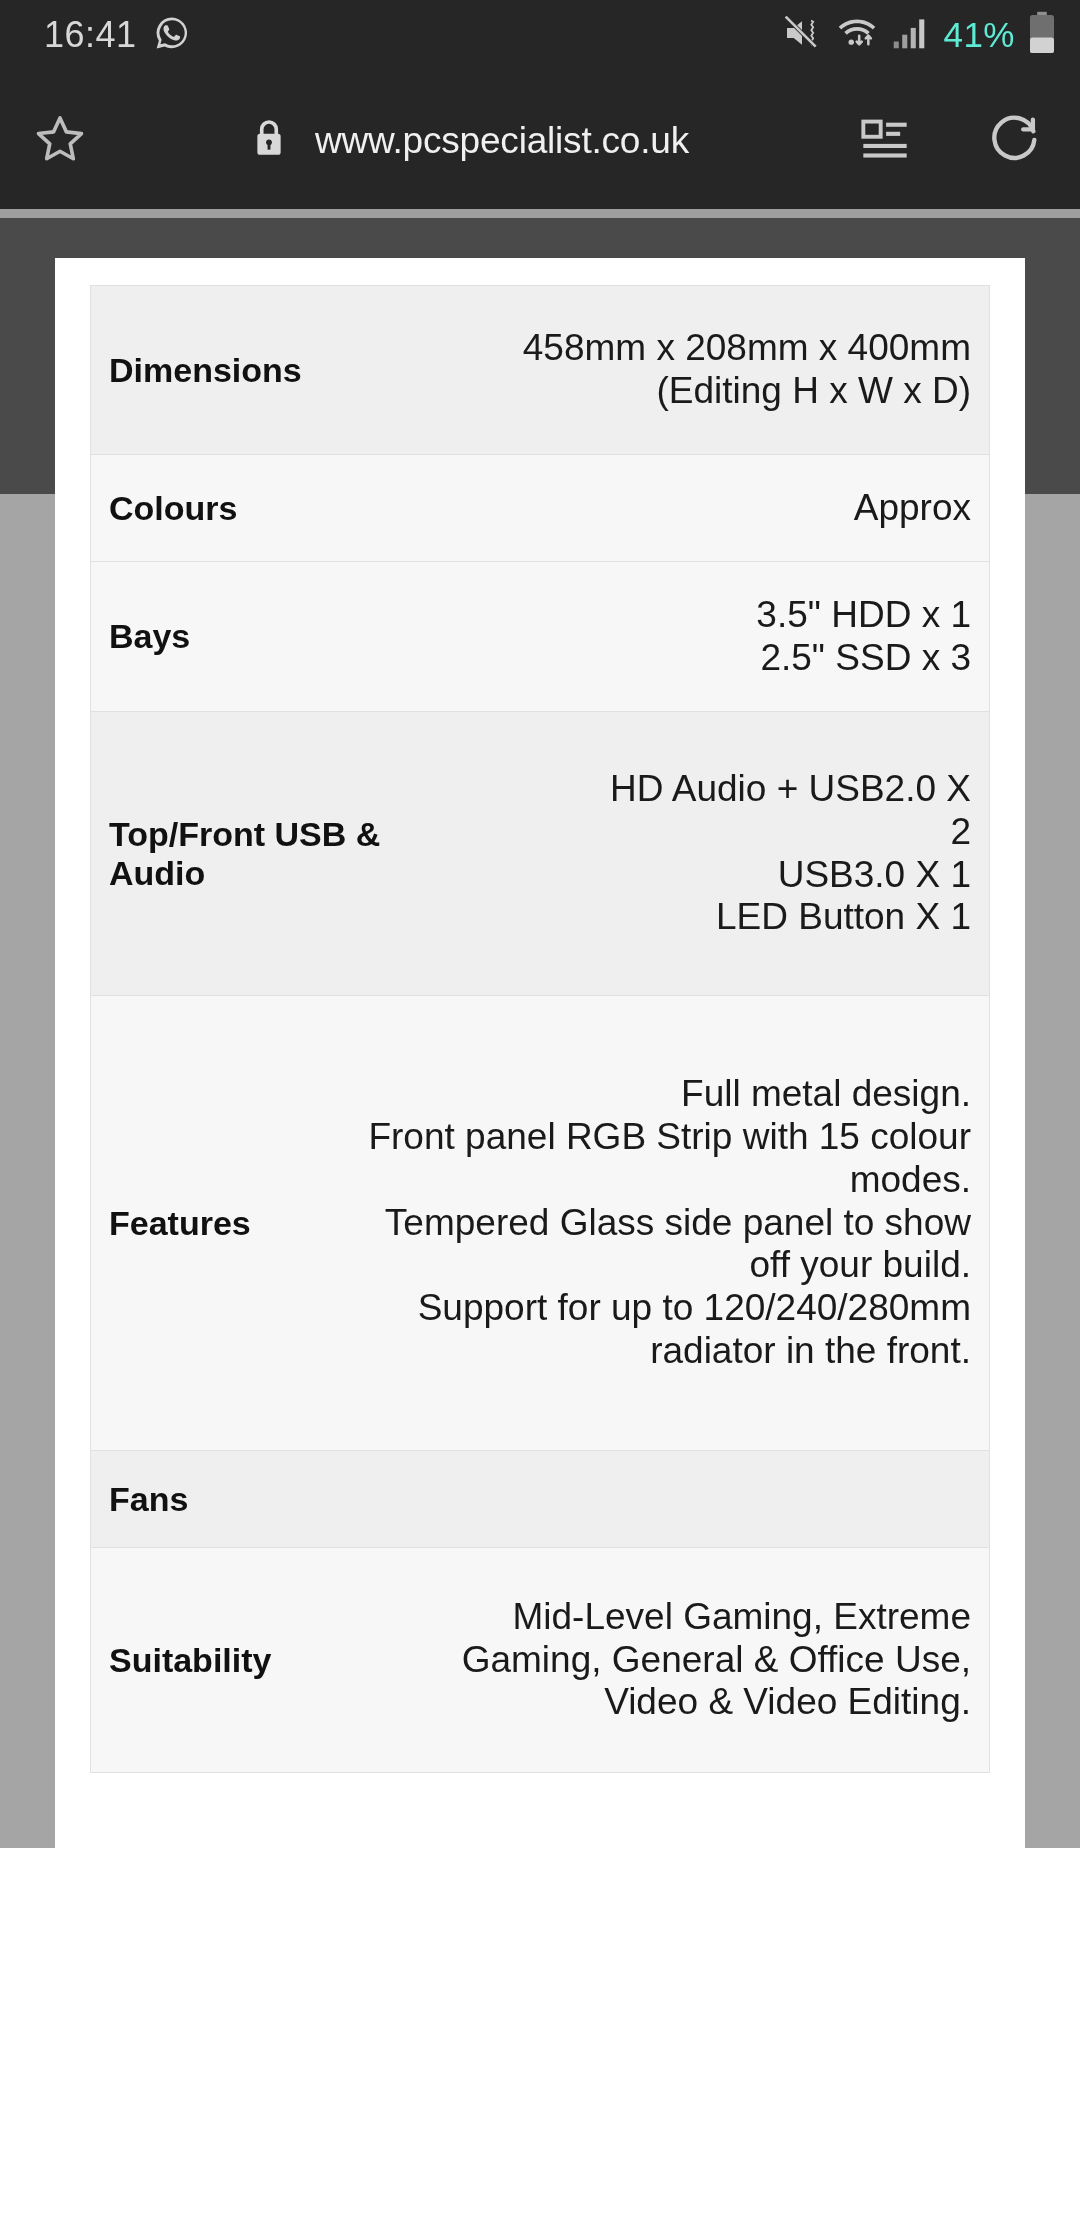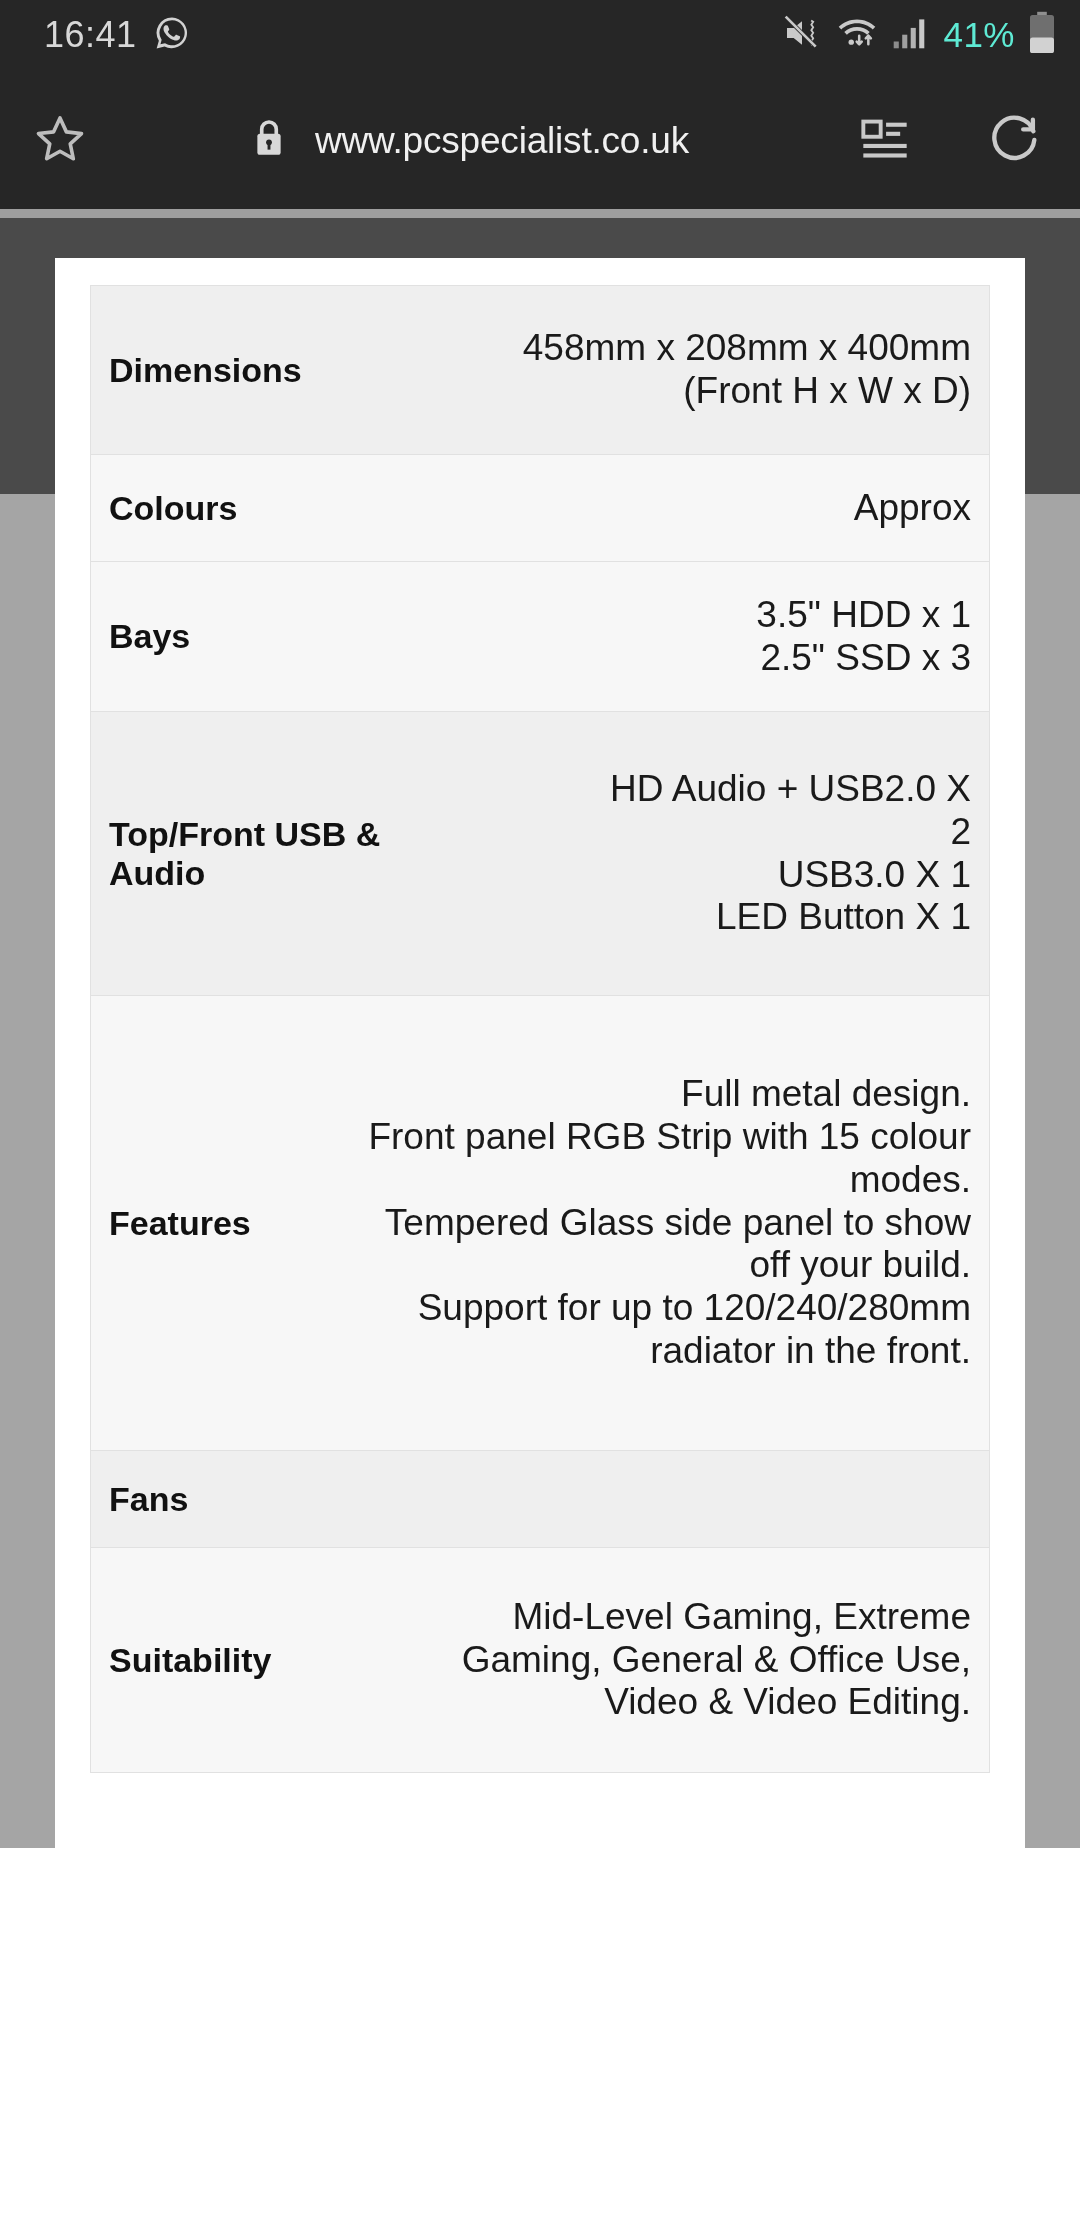--- a/index.html
+++ b/index.html
@@ -209,21 +209,21 @@
   <div id="page-bg-light"></div>
   <div id="page-col-line"></div>
   <div id="rgb-ready-text">RGB Ready</div>
 
   <div id="spec-modal">
     <div id="spec-table">
 
       <div class="spec-row odd" style="height:169px;">
         <div class="spec-label" style="flex-basis:320px;">Dimensions</div>
         <div class="spec-value">458mm x 208mm x 400mm
-(Front H x W x D)</div>
+(Editing H x W x D)</div>
       </div>
 
       <div class="spec-row even" style="height:107px;">
         <div class="spec-label" style="flex-basis:320px;">Colours</div>
         <div class="spec-value">Approx</div>
       </div>
 
 
       <div class="spec-row even" style="height:150px;gap:32px;">
         <div class="spec-label" style="flex-basis:320px;">Bays</div>

